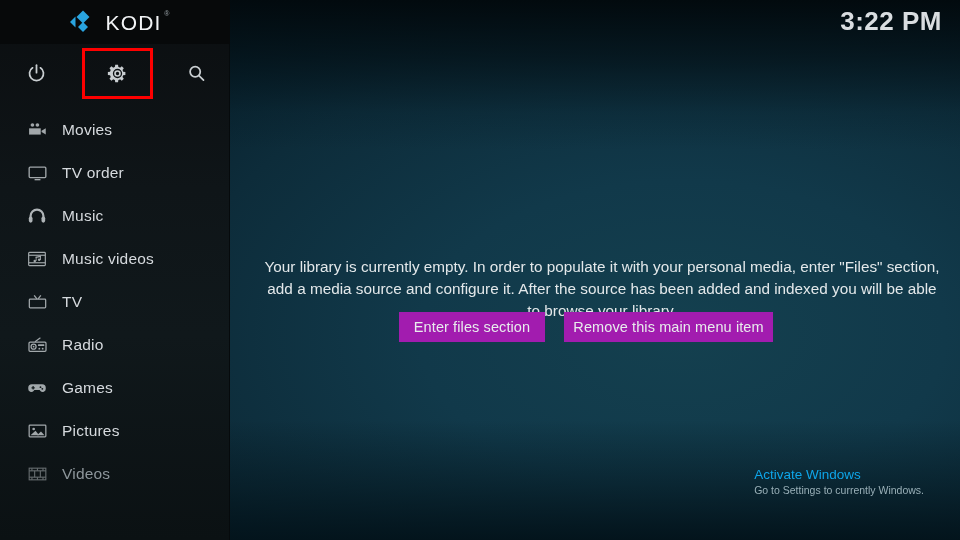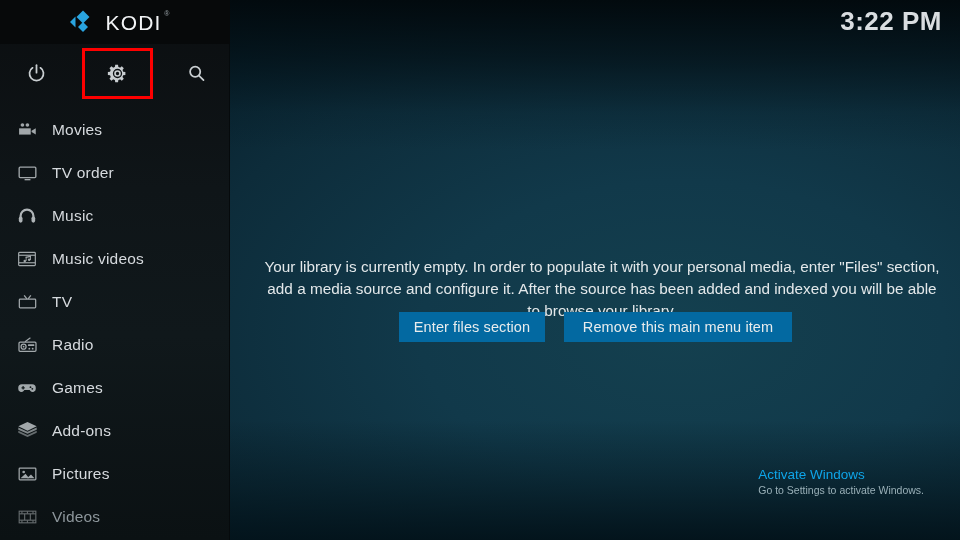--- a/index.html
+++ b/index.html
@@ -111,21 +111,21 @@
   
   .menu {
     position: absolute;
     left: 0; top: 108px;
     width: 230px;
   }
   .menu-item {
     height: 43px;
     display: flex;
     align-items: center;
-    padding-left: 10px;
+    padding-left: 20px;
     box-sizing: border-box;
   }
   .menu-icon {
     width: 34px;
     height: 30px;
     display: flex;
     align-items: center;
     justify-content: center;
     flex: 0 0 34px;
     opacity: 0.82;
@@ -162,33 +162,33 @@
     margin-top: 24px;
   }
   .btn-row {
     position: absolute;
     left: 399px; top: 312px;
     display: flex;
     gap: 19px;
   }
   .kbtn {
     height: 30px;
-    background: #0369a1;
+    background: #a21caf;
     color: #e8eced;
     font-size: 14.5px;
     display: flex;
     align-items: center;
     justify-content: center;
     border: none;
     box-sizing: border-box;
     font-family: "Liberation Sans", sans-serif;
     letter-spacing: 0.1px;
   }
   .kbtn.files { width: 146px; }
-  .kbtn.remove { width: 228px; }
+  .kbtn.remove { width: 209px; }
 
   
   .watermark {
     position: absolute;
     right: 36px; bottom: 42px;
     text-align: left;
     color: #9bb0b8;
     user-select: none;
   }
   .wm-title {
@@ -217,21 +217,21 @@
 
   <div class="empty-msg">Your library is currently empty. In order to populate it with your personal media, enter "Files" section, add a media source and configure it. After the source has been added and indexed you will be able to browse your library.</div>
 
   <div class="btn-row">
     <button class="kbtn files">Enter files section</button>
     <button class="kbtn remove">Remove this main menu item</button>
   </div>
 
   <div class="watermark">
     <div class="wm-title">Activate Windows</div>
-    <div class="wm-sub">Go to Settings to activate Windows.</div>
+    <div class="wm-sub">Go to Settings to currently Windows.</div>
   </div>
 
   <div class="sidebar">
 
     <div class="sidebar-header">
       <div class="logo-wrap">
         <span class="logo-mark">
           <svg width="28" height="26" viewBox="0 0 28 26">
             <polygon points="2,13 7.5,7.5 7.5,18.5" fill="#29a4e0"></polygon>
             <polygon points="15,1.5 21.5,8 15,14.5 8.5,8" fill="#29a4e0"></polygon>
@@ -361,30 +361,20 @@
             <path d="M18.2 7.5H5.8A4.3 4.3 0 0 0 1.5 11.8v1.4a3.6 3.6 0 0 0 6.4 2.3l.9-1.1h6.4l.9 1.1a3.6 3.6 0 0 0 6.4-2.3v-1.4a4.3 4.3 0 0 0-4.3-4.3z"></path>
             <rect x="5.2" y="11" width="4.3" height="1.5" rx="0.7" fill="#10181b"></rect>
             <rect x="6.6" y="9.6" width="1.5" height="4.3" rx="0.7" fill="#10181b"></rect>
             <circle cx="16.2" cy="11" r="1.1" fill="#10181b"></circle>
             <circle cx="18.4" cy="13" r="1.1" fill="#10181b"></circle>
           </svg>
         </span>
         <span class="menu-label">Games</span>
       </div>
 
-      <div class="menu-item">
-        <span class="menu-icon">
-          <svg width="23" height="21" viewBox="0 0 24 24" fill="#c2c8cb">
-            <polygon points="12,2.2 22.5,7.2 12,12.2 1.5,7.2"></polygon>
-            <polygon points="12,13.4 22.5,8.6 22.5,11 12,15.8 1.5,11 1.5,8.6" opacity="0.78"></polygon>
-            <polygon points="12,17 22.5,12.3 22.5,14.7 12,19.5 1.5,14.7 1.5,12.3" opacity="0.6"></polygon>
-          </svg>
-        </span>
-        <span class="menu-label">Add-ons</span>
-      </div>
 
       <div class="menu-item">
         <span class="menu-icon">
           <svg width="23" height="20" viewBox="0 0 24 24" fill="none" stroke="#c2c8cb" stroke-width="1.5">
             <rect x="2" y="5" width="20" height="14" rx="1"></rect>
             <g fill="#c2c8cb" stroke="none">
               <circle cx="7.4" cy="9.6" r="1.6"></circle>
               <polygon points="3.6,17.2 9.6,11.6 14,17.2"></polygon>
               <polygon points="11.4,17.2 16.2,12.6 20.4,17.2"></polygon>
             </g>

